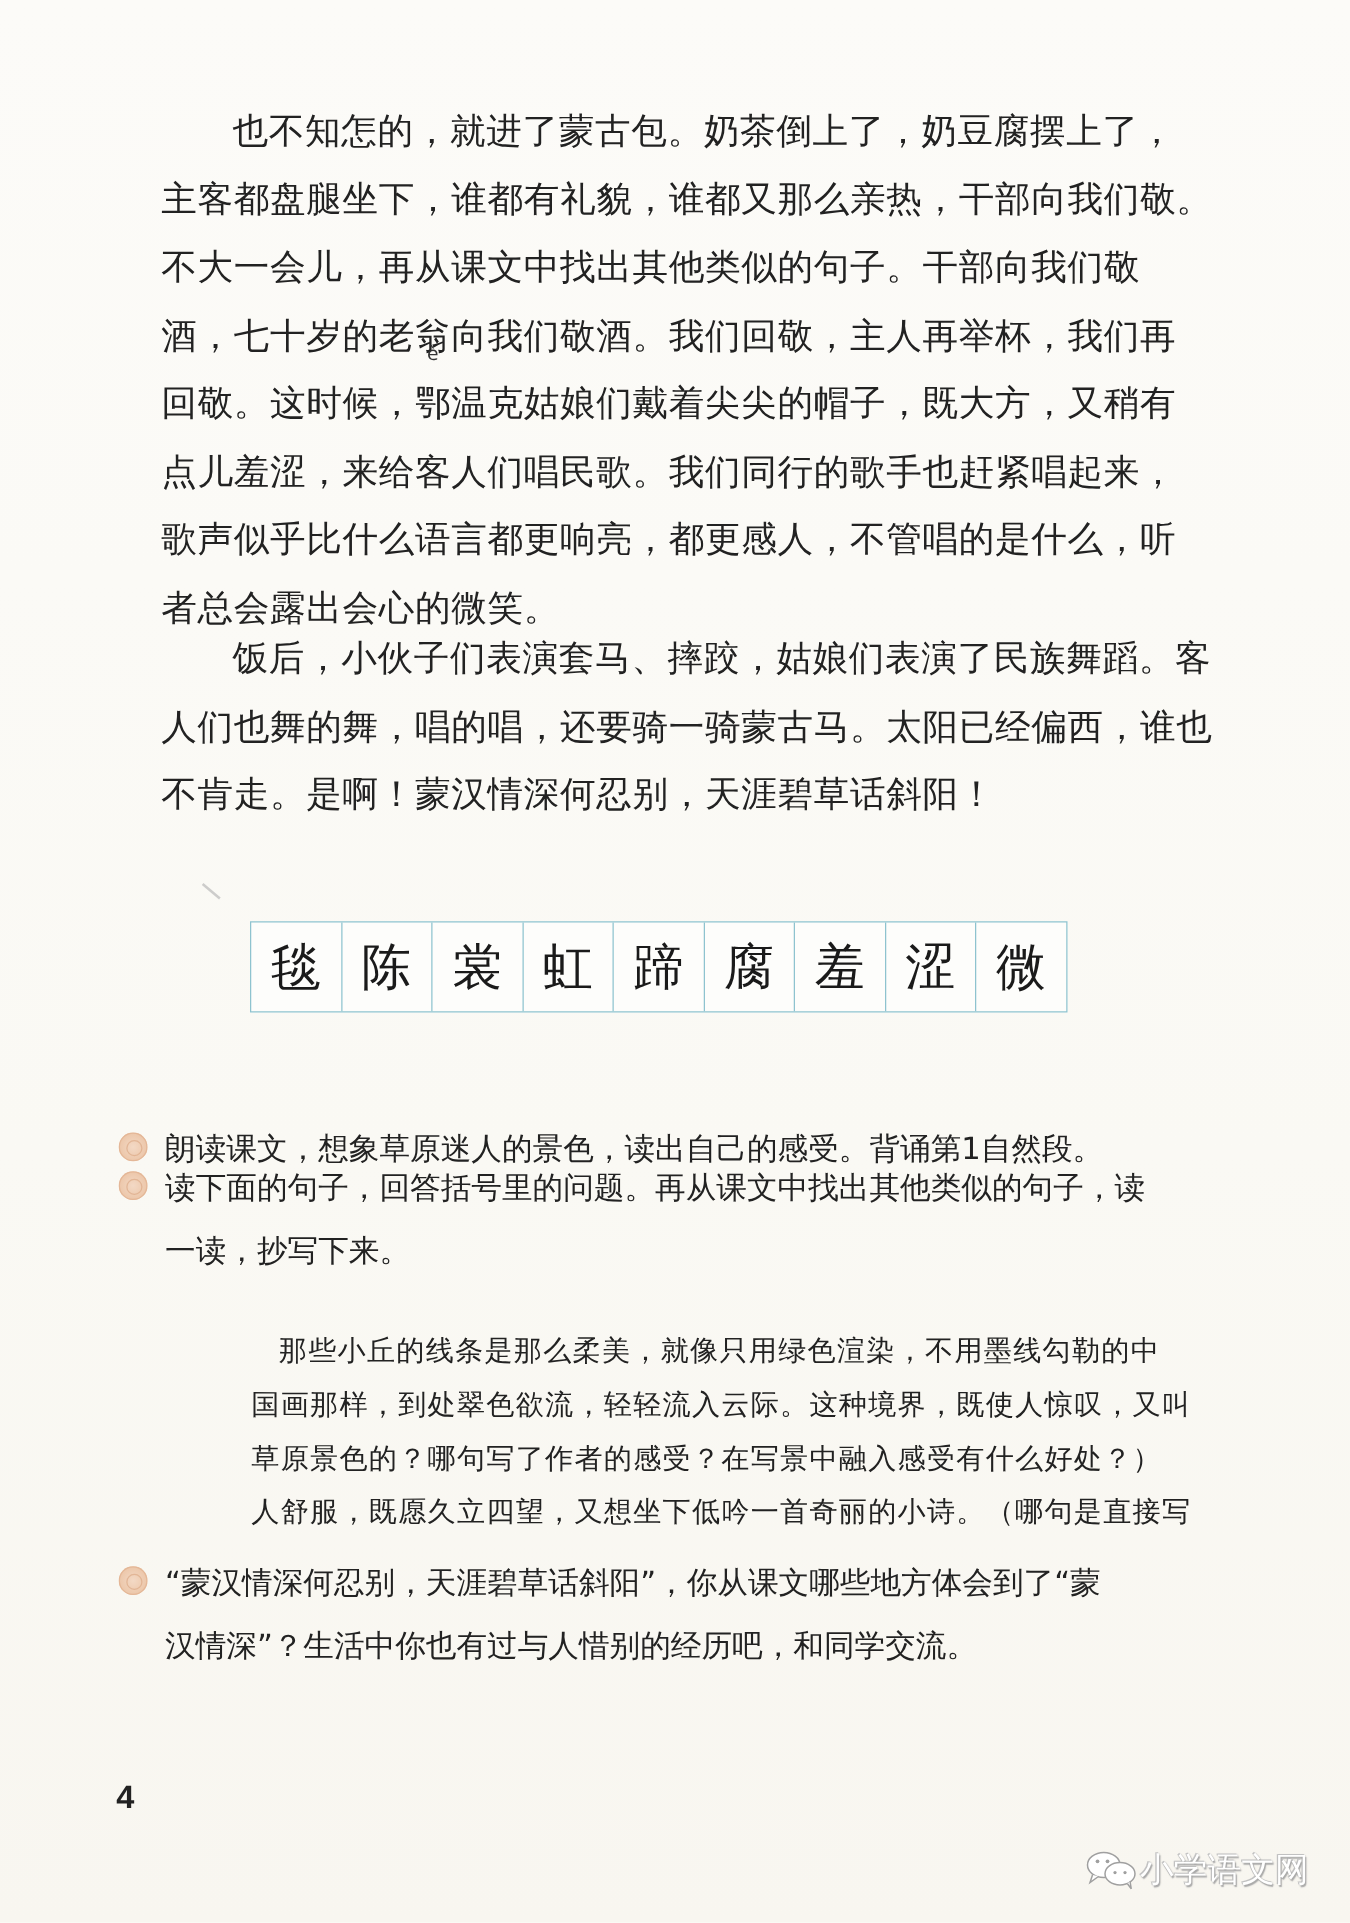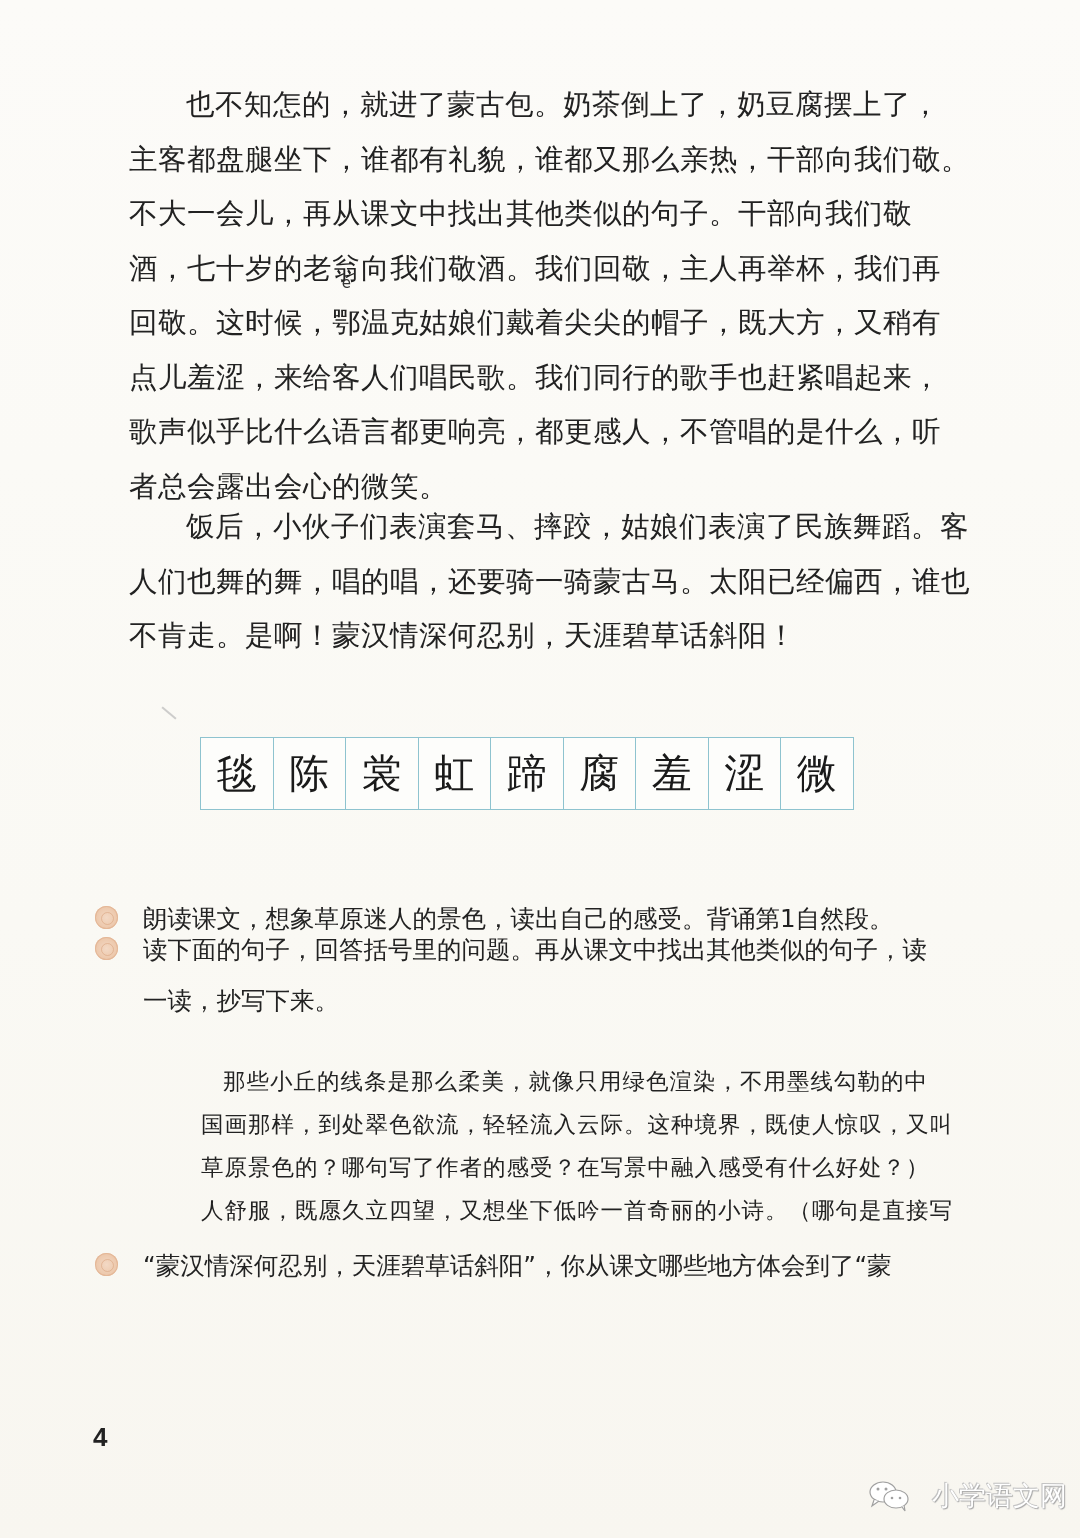--- a/index.html
+++ b/index.html
@@ -98,21 +98,21 @@
     .ex-icon::after {
       content: "";
       position: absolute;
       left: 6px; top: 6px;
       width: 11px; height: 11px;
       border-radius: 50%;
       border: 1px solid #d9a37f;
       opacity: 0.6;
     }
     .ex-text {
-      margin-left: 48px;
+      margin-left: 37px;
     }
     .ex-line { display: block; white-space: nowrap; }
     .quote-block {
       position: absolute;
       left: 163px;
       width: 800px;
       font-family: "DejaVu Serif", "Liberation Serif", serif;
       font-size: 22.5px;
       line-height: 43px;
       color: #222;
@@ -128,21 +128,21 @@
       font-weight: bold;
       color: #222;
       font-family: "Liberation Sans", sans-serif;
     }
     .watermark {
       position: absolute;
       left: 868px;
       top: 1478px;
       display: flex;
       align-items: center;
-      gap: 20px;
+      gap: 0;
       color: #ffffff;
       font-size: 27px;
       text-shadow: 0 0 1px #9a9a9a, 1px 1px 1px #a8a8a8, -1px -1px 0 #c8c8c8;
     }
     .wm-icon {
       width: 44px;
       height: 34px;
       position: relative;
     }
   </style>
@@ -201,20 +201,21 @@
     <span class="q-line indent">那些小丘的线条是那么柔美，就像只用绿色渲染，不用墨线勾勒的中</span>
     <span class="q-line">国画那样，到处翠色欲流，轻轻流入云际。这种境界，既使人惊叹，又叫</span>
     <span class="q-line">草原景色的？哪句写了作者的感受？在写景中融入感受有什么好处？）</span>
     <span class="q-line">人舒服，既愿久立四望，又想坐下低吟一首奇丽的小诗。（哪句是直接写</span>
   </div>
 
   <div class="exercise" style="top: 1240px;">
     <span class="ex-icon"></span>
     <div class="ex-text">
       <span class="ex-line">“蒙汉情深何忍别，天涯碧草话斜阳”，你从课文哪些地方体会到了“蒙</span>
+      <span class="ex-line">汉情深”？生活中你也有过与人惜别的经历吧，和同学交流。</span>
     </div>
   </div>
 
   <div class="page-number">4</div>
 
   <div class="watermark">
     <span class="wm-icon">
       <svg width="44" height="34" viewBox="0 0 44 34">
         <ellipse cx="15" cy="13" rx="13" ry="10" fill="#ffffff" stroke="#a0a0a0" stroke-width="1.2"></ellipse>
         <path d="M6 21 L4 27 L11 22" fill="#ffffff" stroke="#a0a0a0" stroke-width="1.2"></path>

